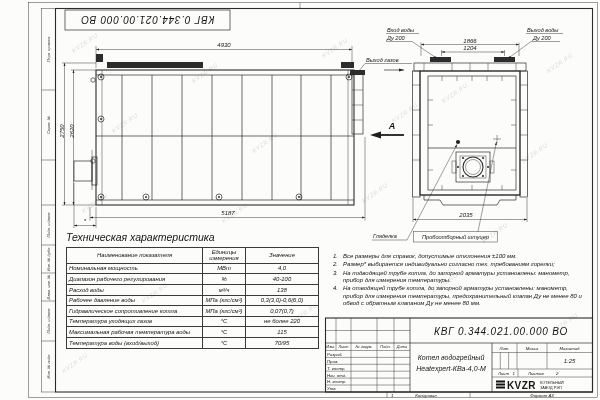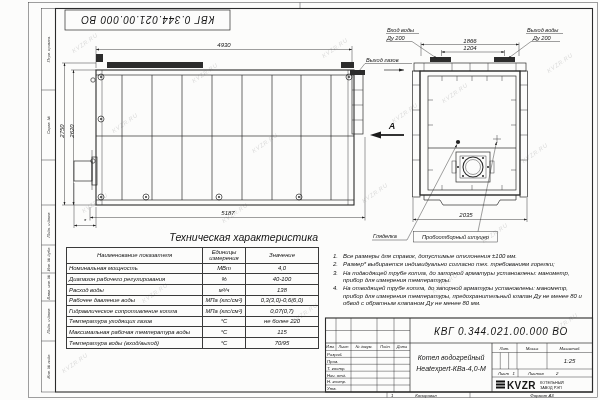--- a/index.html
+++ b/index.html
@@ -32,21 +32,21 @@
   .prod{font-size:7px;text-anchor:middle}
   .logo{font-size:10px;font-style:normal;font-weight:bold;letter-spacing:.4px}
   .logocap{font-size:3.8px;font-style:normal}
   .viewA{font-size:9px;font-weight:bold;text-anchor:middle}
   .strip{font-size:4px;text-anchor:middle;fill:#333}
   .ln{stroke:#2b2b2b;stroke-width:.7;fill:none}
   .ln2{stroke:#2b2b2b;stroke-width:1.1;fill:none}
   .thin{stroke:#2b2b2b;stroke-width:.45;fill:none}
   .dk{fill:#2c2c2c;stroke:none}
   
-  .tbl-title{position:absolute;z-index:3;left:66px;top:231px;width:252px;text-align:right;
+  .tbl-title{position:absolute;z-index:3;left:66px;top:231px;width:252px;text-align:left;
              font-size:10.5px;font-style:italic}
   table.tech{position:absolute;z-index:3;left:66px;top:247px;width:252px;border-collapse:collapse;
              table-layout:fixed;font-style:italic}
   .tech th,.tech td{border:.8px solid #3a3a3a;font-weight:normal;font-size:5.9px;line-height:1.08;
                     padding:1px 2px;overflow:hidden}
   .tech th{text-align:center;vertical-align:middle}
   .tech td{height:10.6px;vertical-align:middle}
   .tech td.c{text-align:center}
   .notes{position:absolute;z-index:3;left:331px;top:253px;width:257px;font-style:italic}
   .note{display:flex;margin-bottom:1px;font-size:6px;line-height:1.22}

